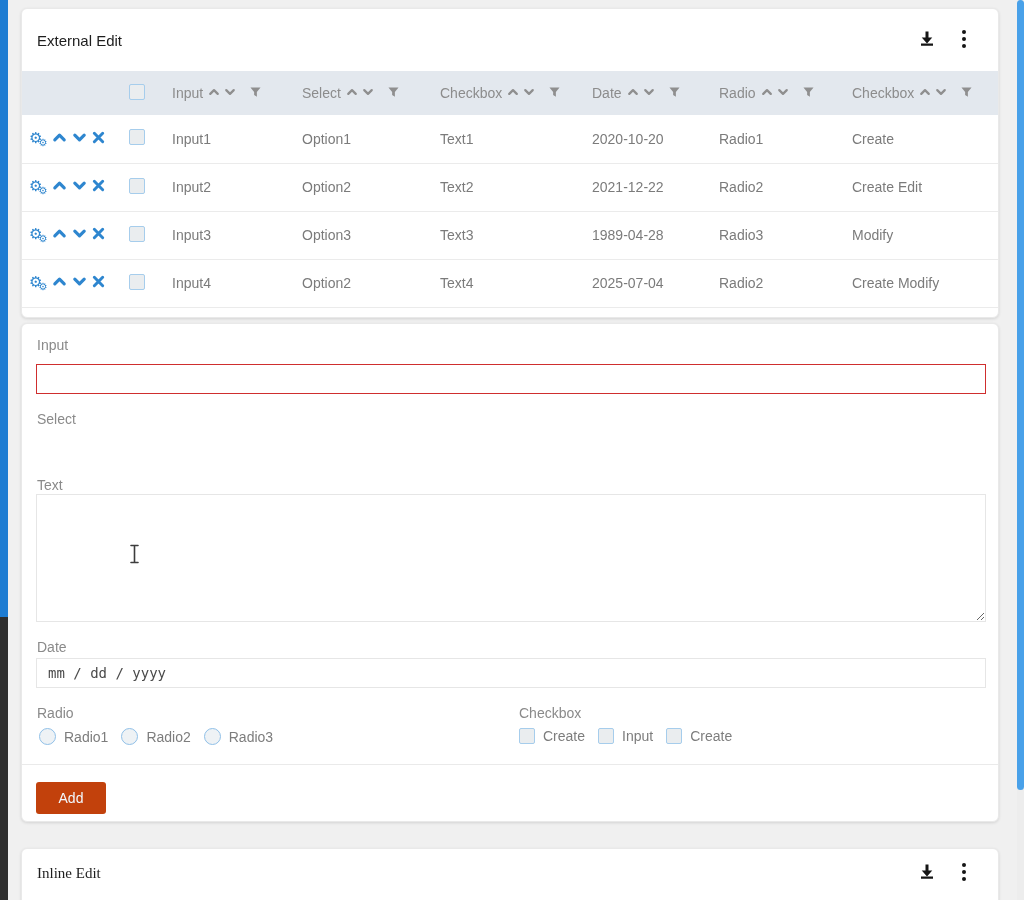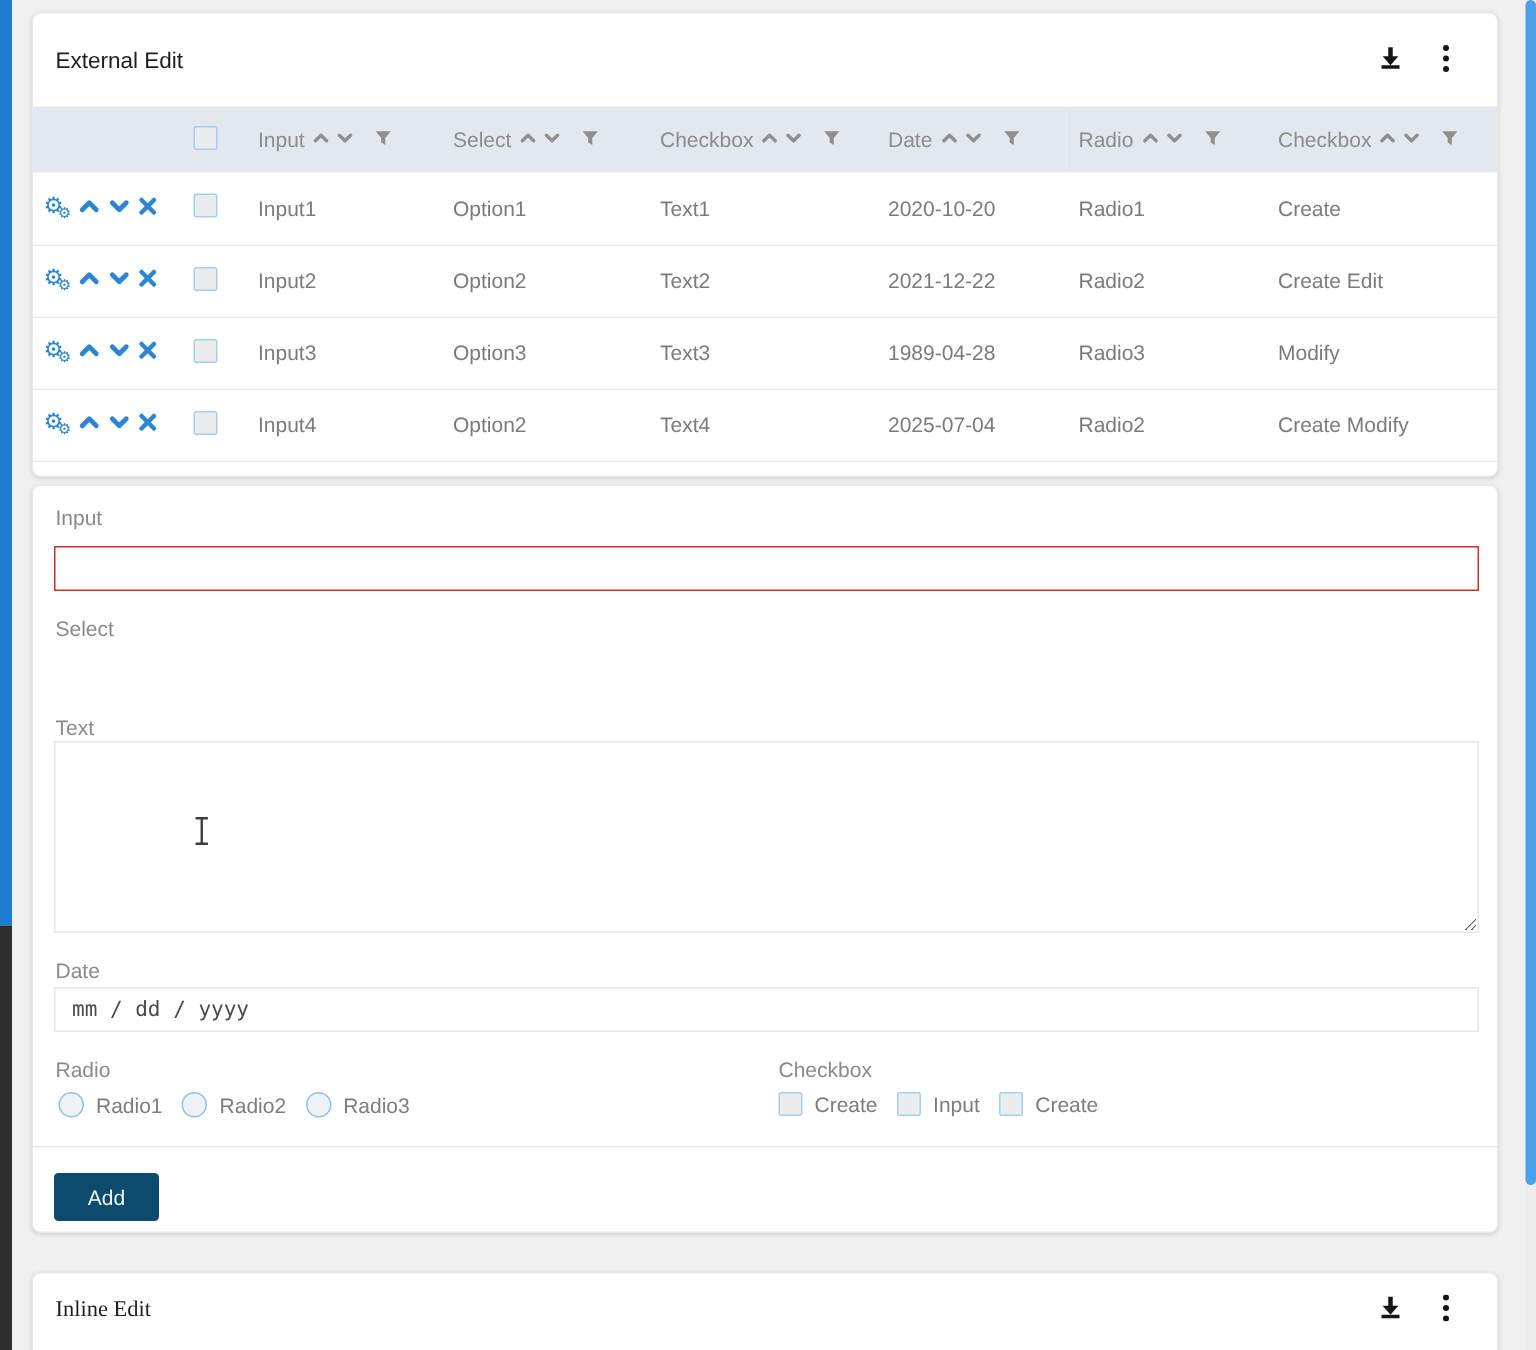--- a/index.html
+++ b/index.html
@@ -69,21 +69,21 @@
   #check-row { left:497px; top:404px; }
   .opt-item { display:flex; align-items:center; gap:8px; cursor:pointer; }
   .opt-item span.opt-label { font-size:14px; color:#7d7d7d; }
   .radio {
     width:17px; height:17px; border-radius:50%;
     border:1px solid #90c0e8; background:#eef2f5; display:inline-block;
   }
   .form-divider { position:absolute; left:0; top:440px; width:100%; border-top:1px solid #eaeaea; }
   #add-btn {
     position:absolute; left:14px; top:458px; width:70px; height:32px;
-    background:#0c4a6e; color:#f2f8fd; font-size:14px; border:none; border-radius:3px; cursor:pointer;
+    background:#c2410c; color:#f2f8fd; font-size:14px; border:none; border-radius:3px; cursor:pointer;
     font-family:"Liberation Sans", sans-serif;
   }
 
   
   #ibeam-cursor { position:absolute; left:129px; top:544px; z-index:8; }
 </style>
 </head>
 <body>
 
 <div class="left-strip-blue"></div>

